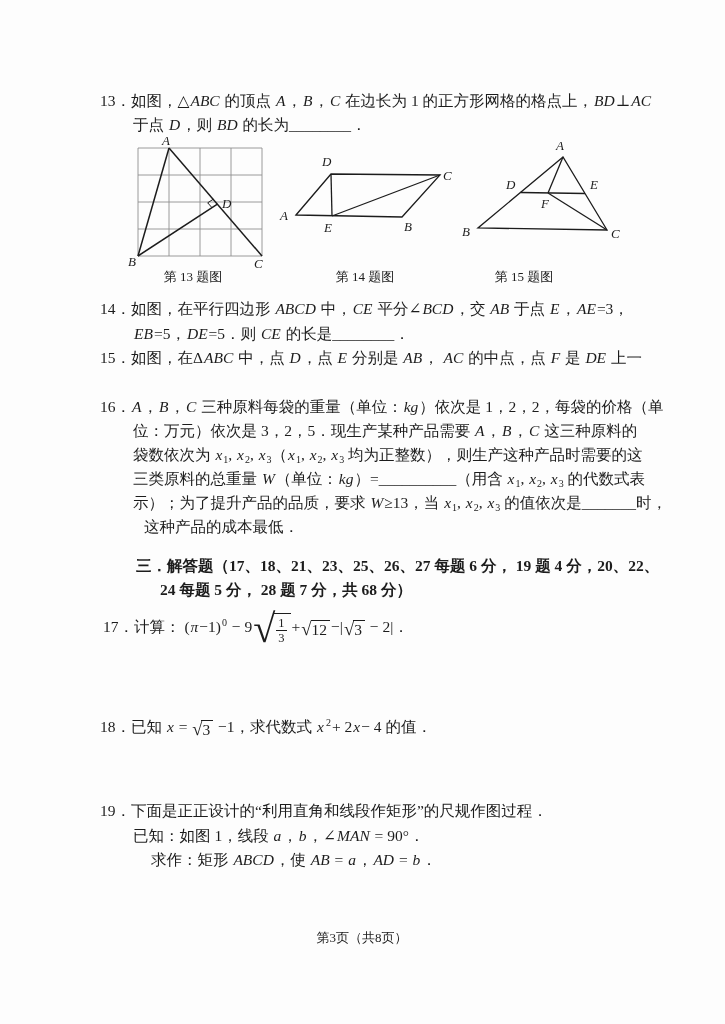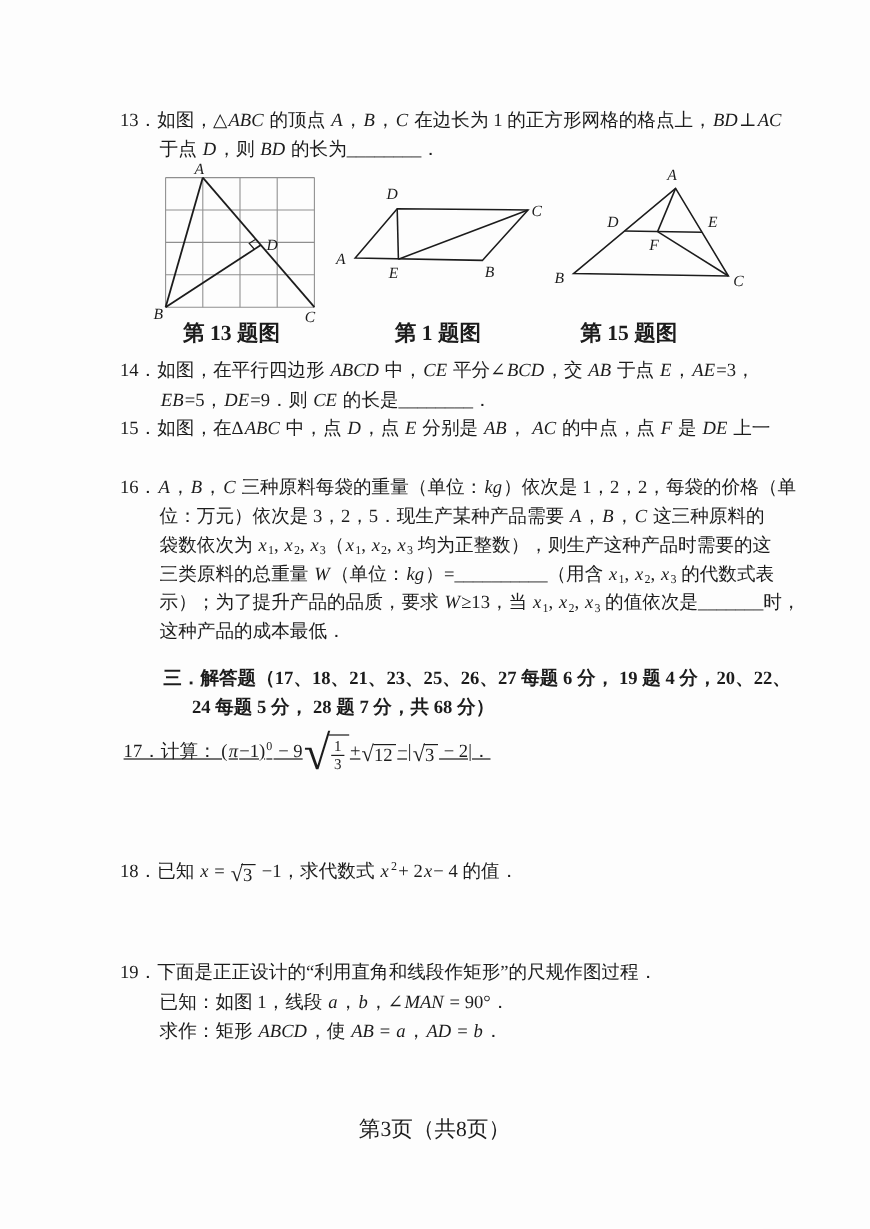--- a/index.html
+++ b/index.html
@@ -2,35 +2,35 @@
 <html><head>
 <meta charset="utf-8">
 <style>
   html,body{margin:0;padding:0;background:#ffffff;}
   .page{
     position:relative;width:725px;height:1024px;background:#fdfdfd;overflow:hidden;
     font-family:"Liberation Serif","DejaVu Serif",serif;color:#1c1c1c;
   }
   .ln{position:absolute;white-space:nowrap;font-size:15.5px;line-height:24px;}
   .bold{font-weight:bold;margin-left:36px;}
-  .cap{position:absolute;font-size:18px;line-height:18px;transform:translateX(-50%);white-space:nowrap;font-weight:bold;}
-  .footer{position:absolute;font-size:18px;transform:translateX(-50%);white-space:nowrap;}
+  .cap{position:absolute;font-size:13px;line-height:18px;transform:translateX(-50%);white-space:nowrap;}
+  .footer{position:absolute;font-size:13px;transform:translateX(-50%);white-space:nowrap;}
   .i{font-style:italic;padding:0 1px;}
   .sup{font-size:10px;vertical-align:6px;padding:0 1px;}
   .sub{font-size:10px;vertical-align:-3px;}
   .frac{display:inline-flex;flex-direction:column;align-items:center;font-size:12.5px;line-height:1.12;vertical-align:middle;}
   .frac .num{padding:0 2px;}
   .frac .den{border-top:1px solid #1c1c1c;padding:0 2px;}
   .sqrt{display:inline-flex;align-items:flex-end;vertical-align:-3px;white-space:nowrap;margin:0 1px;}
   .sqrt .rad{font-size:1.2em;line-height:0.95;margin-right:-1px;}
   .sqrt .vinc{border-top:1.4px solid #1c1c1c;padding:0 3px 0 1px;line-height:1.1;display:inline-block;}
   .sqrt.tall{vertical-align:middle;}
   .sqrt.tall .rad{font-size:2.6em;line-height:0.82;font-weight:200;}
   .sqrt.tall .vinc{padding:2px 4px 0 2px;}
-  .q17line{height:48px;line-height:44px;text-decoration:underline;}
+  .q17line{height:48px;line-height:44px;}
   svg.fig{position:absolute;overflow:visible;}
   svg.fig text{font-family:"Liberation Serif","DejaVu Serif",serif;font-style:italic;font-size:13px;fill:#1c1c1c;}
 </style>
 </head>
 <body>
 
 <div class="page">
 
   <div class="ln" style="left:100px;top:89px"><span>13．如图，△</span><span class="i">ABC</span><span> 的顶点 </span><span class="i">A</span><span>，</span><span class="i">B</span><span>，</span><span class="i">C</span><span> 在边长为 1 的正方形网格的格点上，</span><span class="i">BD</span><span>⊥</span><span class="i">AC</span></div>
   <div class="ln" style="left:133px;top:113px"><span>于点 </span><span class="i">D</span><span>，则 </span><span class="i">BD</span><span> 的长为</span><span>________</span><span>．</span></div>
@@ -66,49 +66,49 @@
       <polygon points="17,64 123,66 161,24 52,23"></polygon>
       <line x1="52" y1="23" x2="53" y2="65"></line>
       <line x1="53" y1="65" x2="161" y2="24"></line>
     </g>
     <text x="1" y="69">A</text>
     <text x="125" y="80">B</text>
     <text x="164" y="29">C</text>
     <text x="43" y="15">D</text>
     <text x="45" y="81">E</text>
   </svg>
-  <div class="cap" style="left:365px;top:268px">第 1 题图</div>
+  <div class="cap" style="left:365px;top:268px">第 14 题图</div>
 
   <svg class="fig" style="left:460px;top:134px" width="165" height="112" viewBox="0 0 165 112">
     <g stroke="#1c1c1c" stroke-width="1.3" fill="none">
       <polygon points="103,23 18,94 147,96"></polygon>
       <line x1="60.5" y1="58.5" x2="125" y2="59.5"></line>
       <line x1="103" y1="23" x2="88" y2="59"></line>
       <line x1="88" y1="59" x2="147" y2="96"></line>
     </g>
     <text x="96" y="16">A</text>
     <text x="2" y="102">B</text>
     <text x="151" y="104">C</text>
     <text x="46" y="55">D</text>
     <text x="130" y="55">E</text>
     <text x="81" y="74">F</text>
   </svg>
   <div class="cap" style="left:524px;top:268px">第 15 题图</div>
 
   <div class="ln" style="left:100px;top:297px"><span>14．如图，在平行四边形 </span><span class="i">ABCD</span><span> 中，</span><span class="i">CE</span><span> 平分∠</span><span class="i">BCD</span><span>，交 </span><span class="i">AB</span><span> 于点 </span><span class="i">E</span><span>，</span><span class="i">AE</span><span>=3，</span></div>
-  <div class="ln" style="left:133px;top:322px"><span class="i">EB</span><span>=5，</span><span class="i">DE</span><span>=9．则 </span><span class="i">CE</span><span> 的长是</span><span>________</span><span>．</span></div>
+  <div class="ln" style="left:133px;top:322px"><span class="i">EB</span><span>=5，</span><span class="i">DE</span><span>=5．则 </span><span class="i">CE</span><span> 的长是</span><span>________</span><span>．</span></div>
 
   <div class="ln" style="left:100px;top:346px"><span>15．如图，在Δ</span><span class="i">ABC</span><span> 中，点 </span><span class="i">D</span><span>，点 </span><span class="i">E</span><span> 分别是 </span><span class="i">AB</span><span>， </span><span class="i">AC</span><span> 的中点，点 </span><span class="i">F</span><span> 是 </span><span class="i">DE</span><span> 上一</span></div>
 
   <div class="ln" style="left:100px;top:395px"><span>16．</span><span class="i">A</span><span>，</span><span class="i">B</span><span>，</span><span class="i">C</span><span> 三种原料每袋的重量（单位：</span><span class="i">kg</span><span>）依次是 1，2，2，每袋的价格（单</span></div>
   <div class="ln" style="left:133px;top:419px"><span>位：万元）依次是 3，2，5．现生产某种产品需要 </span><span class="i">A</span><span>，</span><span class="i">B</span><span>，</span><span class="i">C</span><span> 这三种原料的</span></div>
   <div class="ln" style="left:133px;top:443px"><span>袋数依次为 </span><span class="i">x</span><span class="sub">1</span><span>, </span><span class="i">x</span><span class="sub">2</span><span>, </span><span class="i">x</span><span class="sub">3</span><span>（</span><span class="i">x</span><span class="sub">1</span><span>, </span><span class="i">x</span><span class="sub">2</span><span>, </span><span class="i">x</span><span class="sub">3</span><span> 均为正整数），则生产这种产品时需要的这</span></div>
   <div class="ln" style="left:133px;top:467px"><span>三类原料的总重量 </span><span class="i">W</span><span>（单位：</span><span class="i">kg</span><span>）=</span><span>__________</span><span>（用含 </span><span class="i">x</span><span class="sub">1</span><span>, </span><span class="i">x</span><span class="sub">2</span><span>, </span><span class="i">x</span><span class="sub">3</span><span> 的代数式表</span></div>
   <div class="ln" style="left:133px;top:491px"><span>示）；为了提升产品的品质，要求 </span><span class="i">W</span><span>≥13，当 </span><span class="i">x</span><span class="sub">1</span><span>, </span><span class="i">x</span><span class="sub">2</span><span>, </span><span class="i">x</span><span class="sub">3</span><span> 的值依次是</span><span>_______</span><span>时，</span></div>
-  <div class="ln" style="left:133px;top:515px"><span>这种产品的成本最低．</span></div>
+  <div class="ln" style="left:144px;top:515px"><span>这种产品的成本最低．</span></div>
 
   <div class="ln bold" style="left:100px;top:554px"><span>三．解答题（17、18、21、23、25、26、27 每题 6 分， 19 题 4 分，20、22、</span></div>
   <div class="ln bold" style="left:124px;top:578px"><span>24 每题 5 分， 28 题 7 分，共 68 分）</span></div>
 
   <div class="ln q17line" style="left:103px;top:601px"><span>17．计算： (</span><span class="i">π</span><span>−1)</span><span class="sup">0</span><span> − 9</span><span class="sqrt tall">
         <span class="rad">√</span>
         <span class="vinc"><span class="frac">
             <span class="num">1</span>
             <span class="den">3</span>
           </span></span>
@@ -120,17 +120,17 @@
         <span class="vinc">3</span>
       </span><span> − 2|．</span></div>
 
   <div class="ln" style="left:100px;top:710px;line-height:26px"><span>18．已知 </span><span class="i">x</span><span> = </span><span class="sqrt">
         <span class="rad">√</span>
         <span class="vinc">3</span>
       </span><span> −1，求代数式 </span><span class="i">x</span><span class="sup">2</span><span>+ 2</span><span class="i">x</span><span>− 4 的值．</span></div>
 
   <div class="ln" style="left:100px;top:799px"><span>19．下面是正正设计的“利用直角和线段作矩形”的尺规作图过程．</span></div>
   <div class="ln" style="left:133px;top:824px"><span>已知：如图 1，线段 </span><span class="i">a</span><span>，</span><span class="i">b</span><span>，∠</span><span class="i">MAN</span><span> = 90°．</span></div>
-  <div class="ln" style="left:133px;top:848px"><span>求作：矩形 </span><span class="i">ABCD</span><span>，使 </span><span class="i">AB</span><span> = </span><span class="i">a</span><span>，</span><span class="i">AD</span><span> = </span><span class="i">b</span><span>．</span></div>
+  <div class="ln" style="left:151px;top:848px"><span>求作：矩形 </span><span class="i">ABCD</span><span>，使 </span><span class="i">AB</span><span> = </span><span class="i">a</span><span>，</span><span class="i">AD</span><span> = </span><span class="i">b</span><span>．</span></div>
 
   <div class="footer" style="left:362px;top:929px">第3页（共8页）</div>
 
 </div>
 
 </body></html>

